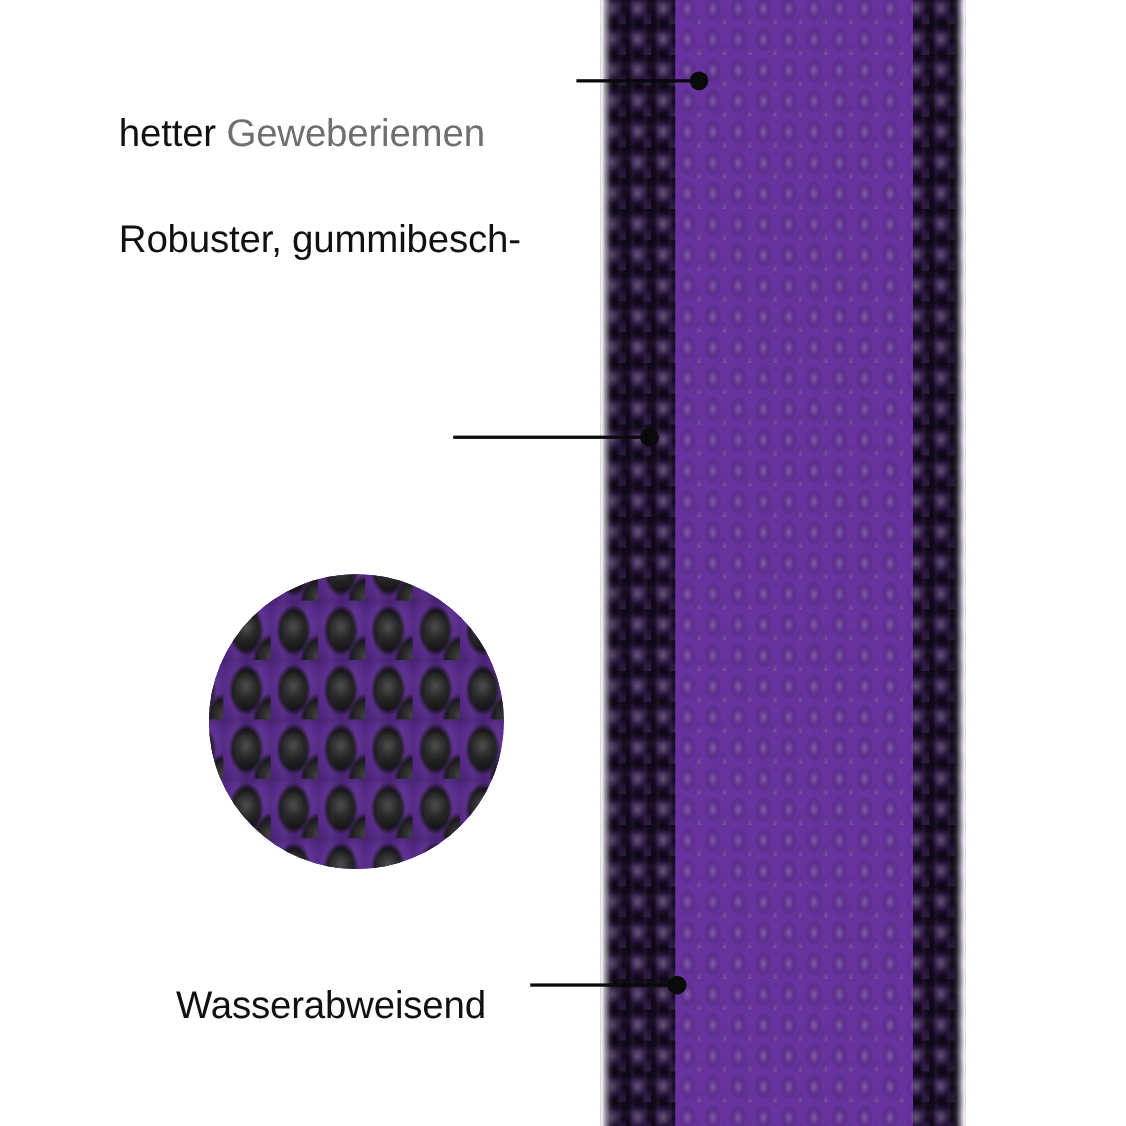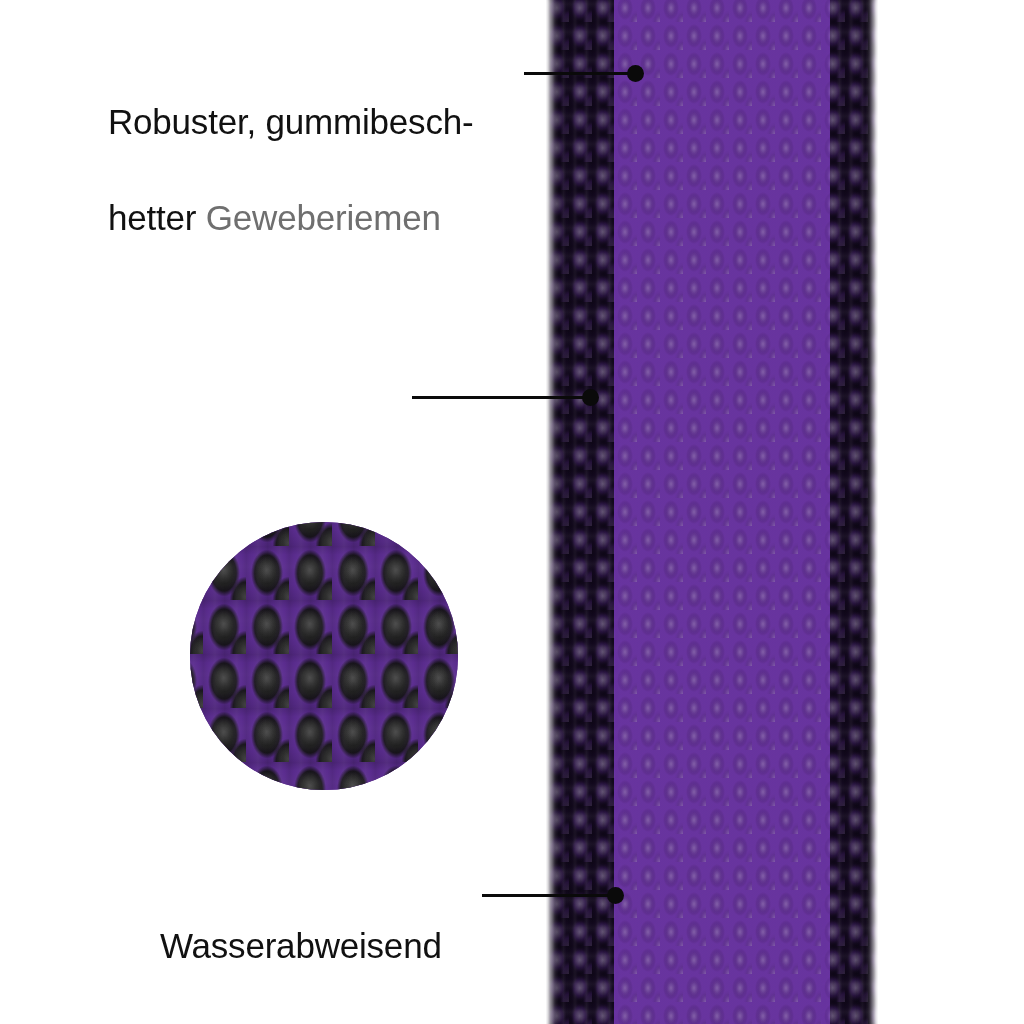--- a/index.html
+++ b/index.html
@@ -224,21 +224,21 @@
   .callout-text {
     position: absolute;
     color: #111111;
     font-size: 35px;
     line-height: 48px;
     letter-spacing: -0.2px;
     white-space: pre-line;
   }
   .callout-1 { left: 108px; top: 50px; }
   .callout-2 { left: 96px;  top: 371px; }
-  .callout-3 { left: 160px; top: 874px; text-align: right; }
+  .callout-3 { left: 160px; top: 842px; text-align: right; }
 
   .muted { color: #6f6f6f; }
 
   .leader {
     position: absolute;
     height: 3px;
     background: #0a0a0a;
   }
   .dot {
     position: absolute;
@@ -270,22 +270,22 @@
   </div>
 
   <div class="detail-circle">
     <div class="detail-knit"></div>
     <div class="detail-sheen"></div>
     <div class="detail-weft"></div>
     <div class="detail-striation"></div>
   </div>
 
   <div class="callout-text callout-1">
+    <div><span>hetter </span><span class="muted">Geweberiemen</span></div>
     <div>Robuster, gummibesch-</div>
-    <div><span>hetter </span><span class="muted">Geweberiemen</span></div>
   </div>
   <div class="leader" style="left:524px; top:72px; width:112px;"></div>
   <div class="dot" style="left:627px; top:65px;"></div>
 
   <div class="leader" style="left:412px; top:396px; width:178px;"></div>
   <div class="dot" style="left:582px; top:389px;"></div>
 
   <div class="callout-text callout-3">
     <div>Wasserabweisend</div>
   </div>

